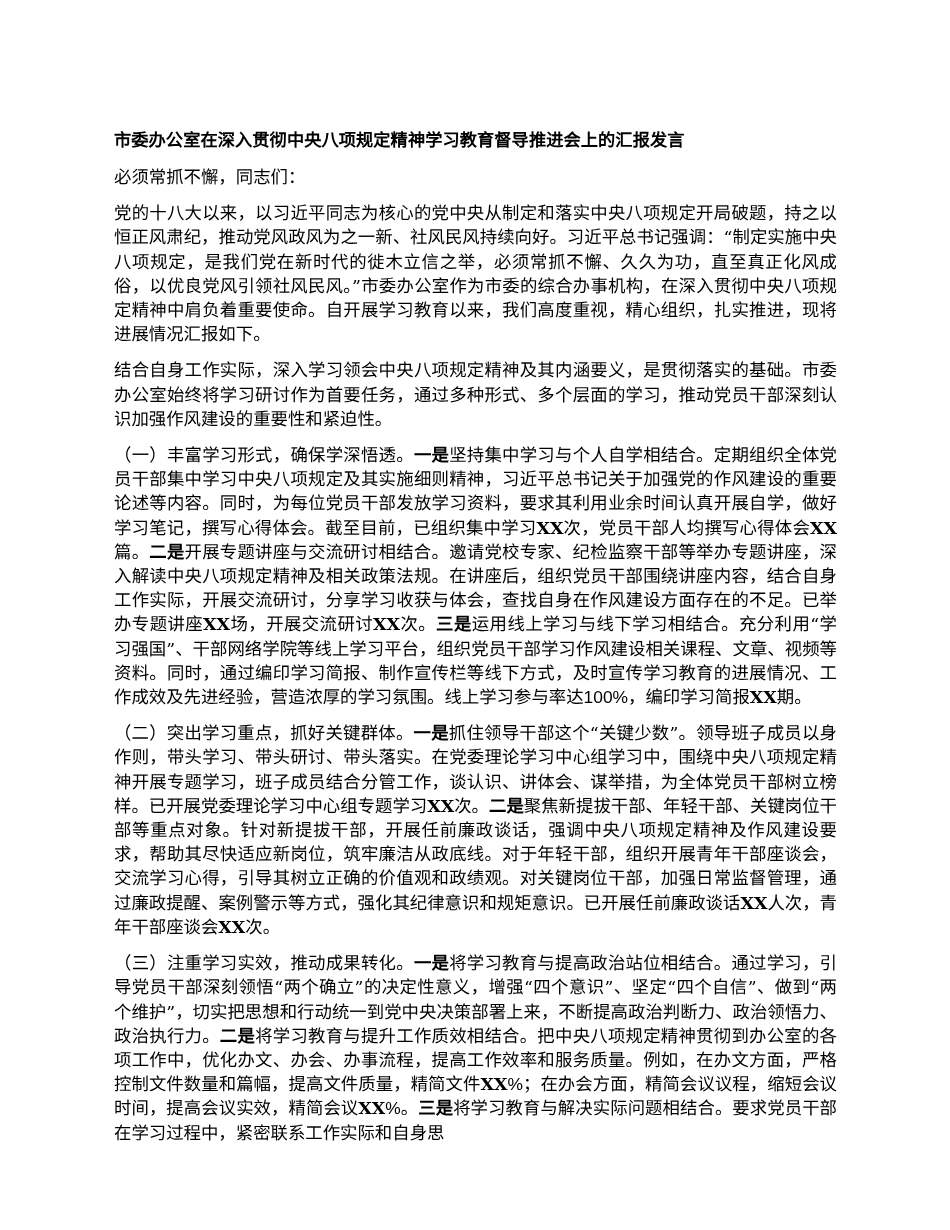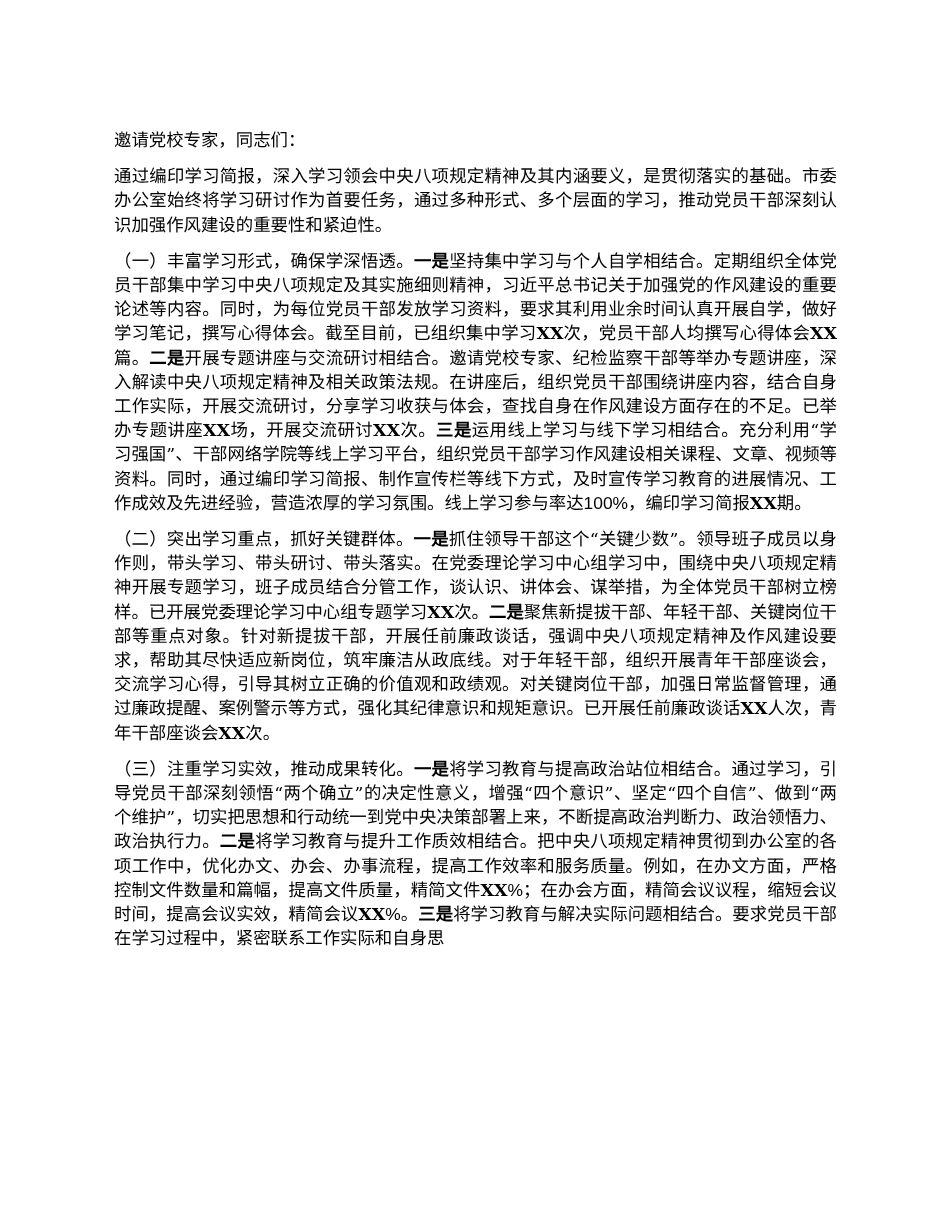--- a/index.html
+++ b/index.html
@@ -76,26 +76,28 @@
     font-family: Liberation Sans, sans-serif;
     font-weight: normal;
   }
 </style>
 </head>
 <body>
 
 <div class="page">
   <div class="doc-body">
 
+    <h1 class="doc-title">市委办公室在深入贯彻中央八项规定精神学习教育督导推进会上的汇报发言</h1>
 
-    <p class="para salutation">邀请党校专家，同志们：</p>
+    <p class="para salutation">必须常抓不懈，同志们：</p>
+
+    <p class="para">党的十八大以来，以习近平同志为核心的党中央从制定和落实中央八项规定开局破题，持之以恒正风肃纪，推动党风政风为之一新、社风民风持续向好。习近平总书记强调：“制定实施中央八项规定，是我们党在新时代的徙木立信之举，必须常抓不懈、久久为功，直至真正化风成俗，以优良党风引领社风民风。”市委办公室作为市委的综合办事机构，在深入贯彻中央八项规定精神中肩负着重要使命。自开展学习教育以来，我们高度重视，精心组织，扎实推进，现将进展情况汇报如下。</p>
 
 
-
-    <p class="para">通过编印学习简报，深入学习领会中央八项规定精神及其内涵要义，是贯彻落实的基础。市委办公室始终将学习研讨作为首要任务，通过多种形式、多个层面的学习，推动党员干部深刻认识加强作风建设的重要性和紧迫性。</p>
+    <p class="para">结合自身工作实际，深入学习领会中央八项规定精神及其内涵要义，是贯彻落实的基础。市委办公室始终将学习研讨作为首要任务，通过多种形式、多个层面的学习，推动党员干部深刻认识加强作风建设的重要性和紧迫性。</p>
 
     <p class="para"><span>（一）丰富学习形式，确保学深悟透。</span><b class="em">一是</b><span>坚持集中学习与个人自学相结合。定期组织全体党员干部集中学习中央八项规定及其实施细则精神，习近平总书记关于加强党的作风建设的重要论述等内容。同时，为每位党员干部发放学习资料，要求其利用业余时间认真开展自学，做好学习笔记，撰写心得体会。截至目前，已组织集中学习</span><span class="num">XX</span><span>次，党员干部人均撰写心得体会</span><span class="num">XX</span><span>篇。</span><b class="em">二是</b><span>开展专题讲座与交流研讨相结合。邀请党校专家、纪检监察干部等举办专题讲座，深入解读中央八项规定精神及相关政策法规。在讲座后，组织党员干部围绕讲座内容，结合自身工作实际，开展交流研讨，分享学习收获与体会，查找自身在作风建设方面存在的不足。已举办专题讲座</span><span class="num">XX</span><span>场，开展交流研讨</span><span class="num">XX</span><span>次。</span><b class="em">三是</b><span>运用线上学习与线下学习相结合。充分利用“学习强国”、干部网络学院等线上学习平台，组织党员干部学习作风建设相关课程、文章、视频等资料。同时，通过编印学习简报、制作宣传栏等线下方式，及时宣传学习教育的进展情况、工作成效及先进经验，营造浓厚的学习氛围。线上学习参与率达</span><span class="num-plain">100%</span><span>，编印学习简报</span><span class="num">XX</span><span>期。</span></p>
 
     <p class="para"><span>（二）突出学习重点，抓好关键群体。</span><b class="em">一是</b><span>抓住领导干部这个“关键少数”。领导班子成员以身作则，带头学习、带头研讨、带头落实。在党委理论学习中心组学习中，围绕中央八项规定精神开展专题学习，班子成员结合分管工作，谈认识、讲体会、谋举措，为全体党员干部树立榜样。已开展党委理论学习中心组专题学习</span><span class="num">XX</span><span>次。</span><b class="em">二是</b><span>聚焦新提拔干部、年轻干部、关键岗位干部等重点对象。针对新提拔干部，开展任前廉政谈话，强调中央八项规定精神及作风建设要求，帮助其尽快适应新岗位，筑牢廉洁从政底线。对于年轻干部，组织开展青年干部座谈会，交流学习心得，引导其树立正确的价值观和政绩观。对关键岗位干部，加强日常监督管理，通过廉政提醒、案例警示等方式，强化其纪律意识和规矩意识。已开展任前廉政谈话</span><span class="num">XX</span><span>人次，青年干部座谈会</span><span class="num">XX</span><span>次。</span></p>
 
     <p class="para"><span>（三）注重学习实效，推动成果转化。</span><b class="em">一是</b><span>将学习教育与提高政治站位相结合。通过学习，引导党员干部深刻领悟“两个确立”的决定性意义，增强“四个意识”、坚定“四个自信”、做到“两个维护”，切实把思想和行动统一到党中央决策部署上来，不断提高政治判断力、政治领悟力、政治执行力。</span><b class="em">二是</b><span>将学习教育与提升工作质效相结合。把中央八项规定精神贯彻到办公室的各项工作中，优化办文、办会、办事流程，提高工作效率和服务质量。例如，在办文方面，严格控制文件数量和篇幅，提高文件质量，精简文件</span><span class="num">XX</span><span class="num-plain">%</span><span>；在办会方面，精简会议议程，缩短会议时间，提高会议实效，精简会议</span><span class="num">XX</span><span class="num-plain">%</span><span>。</span><b class="em">三是</b><span>将学习教育与解决实际问题相结合。要求党员干部在学习过程中，紧密联系工作实际和自身思</span></p>
 
   </div>
 </div>
 

